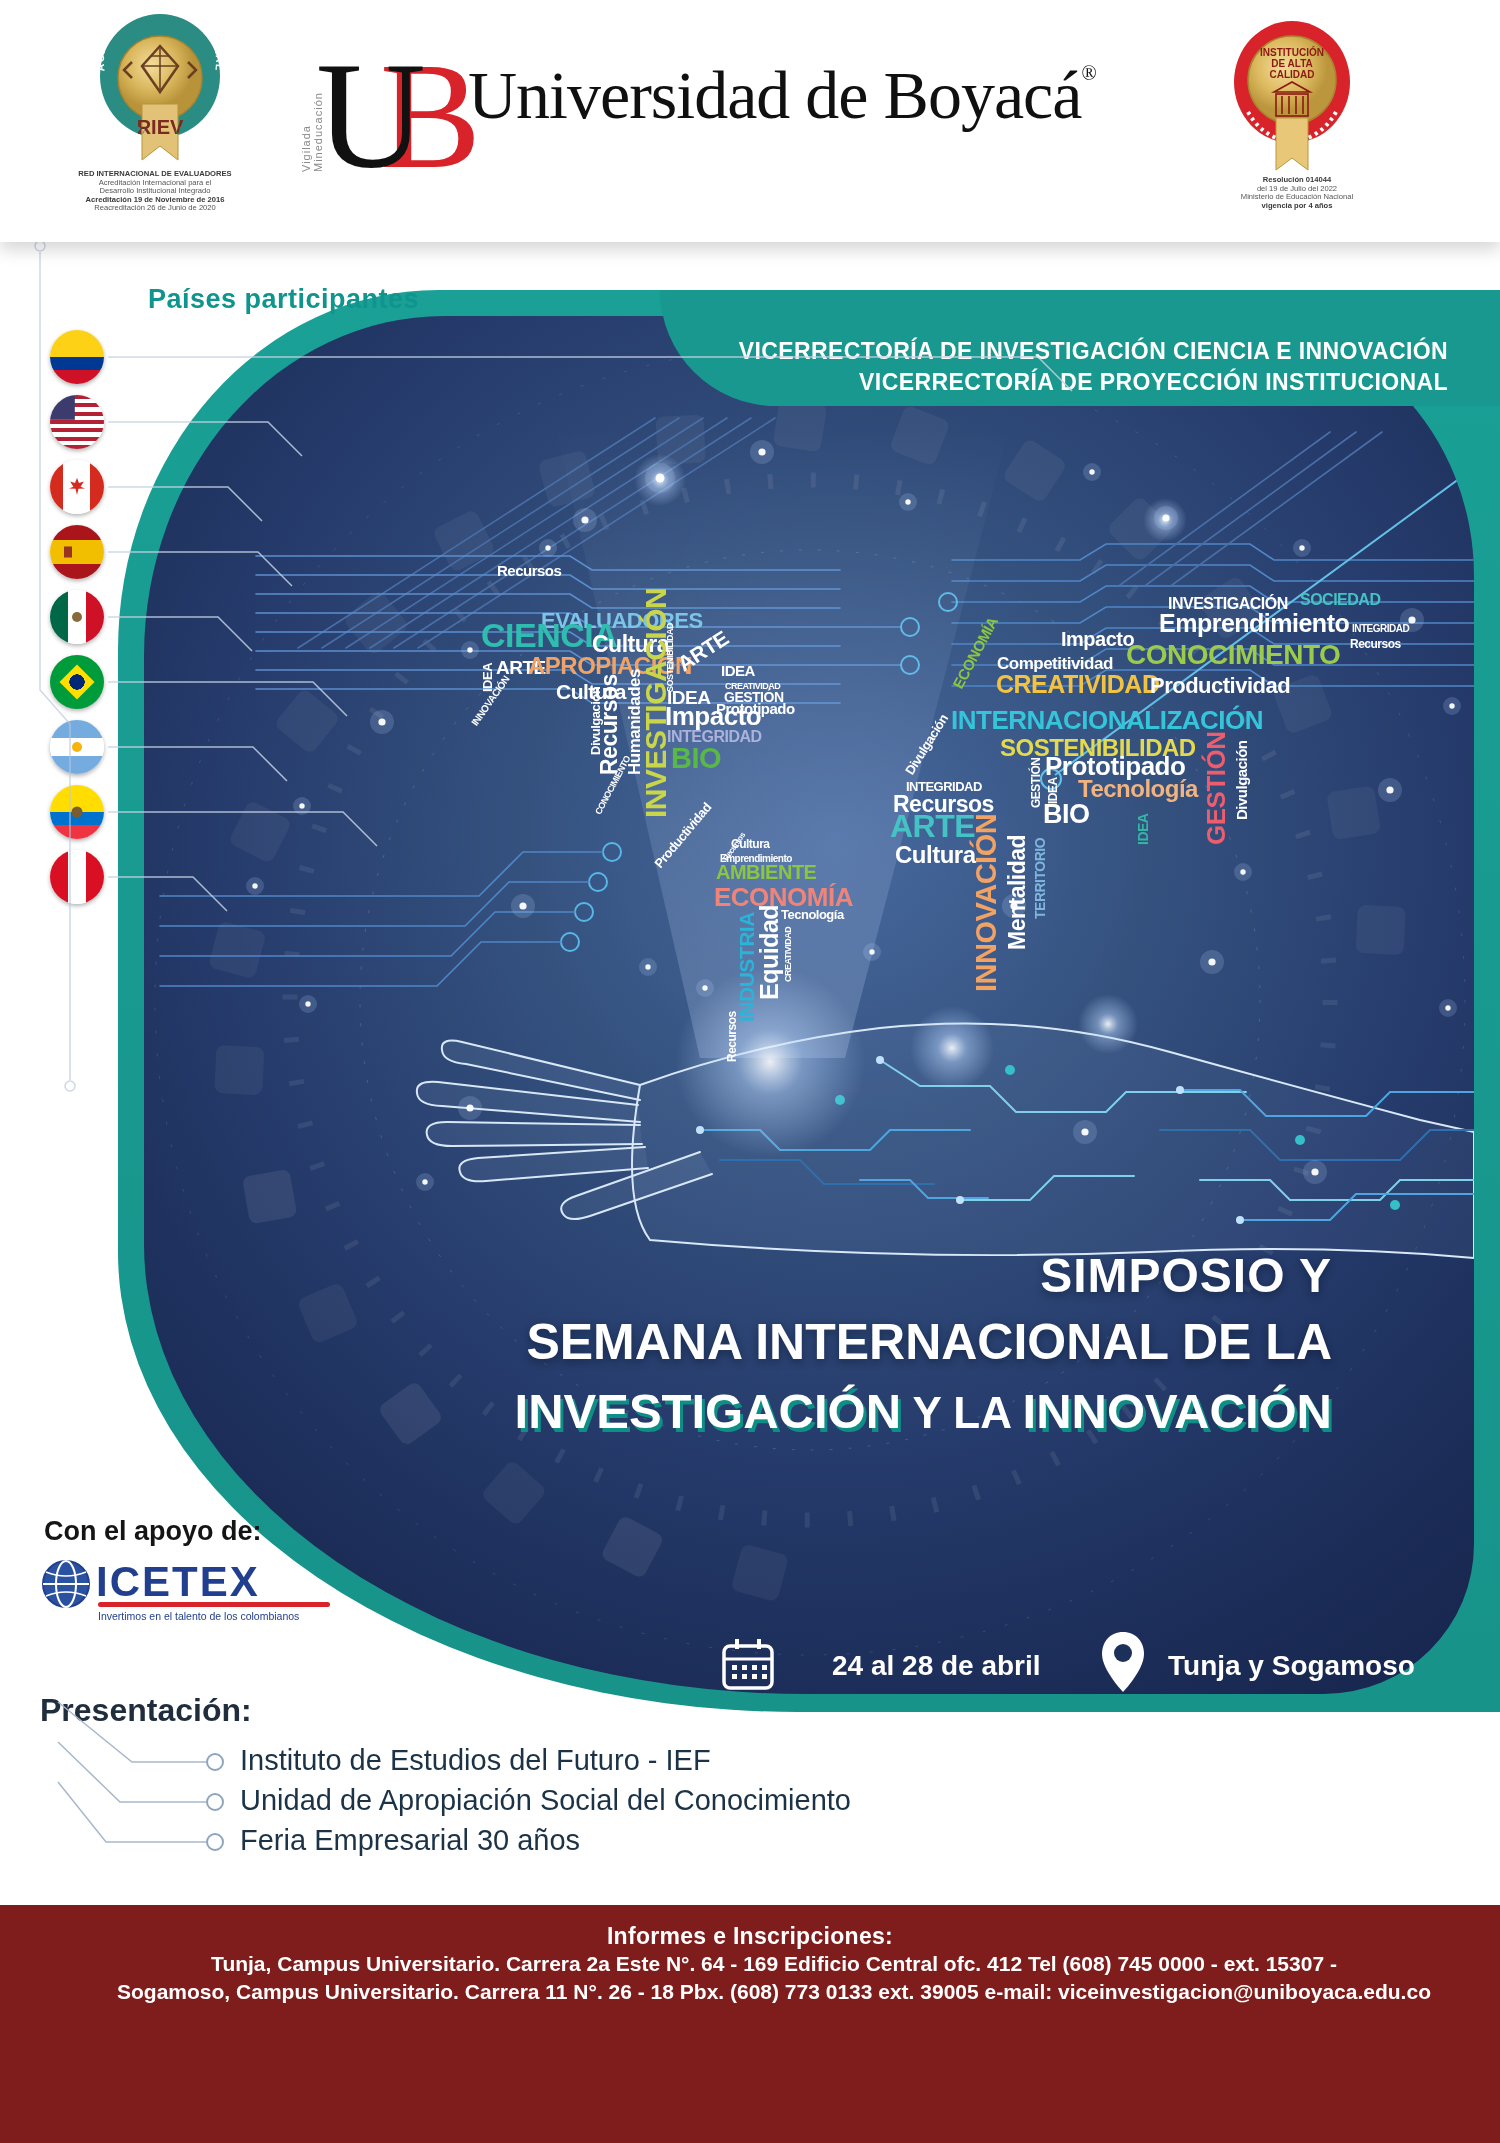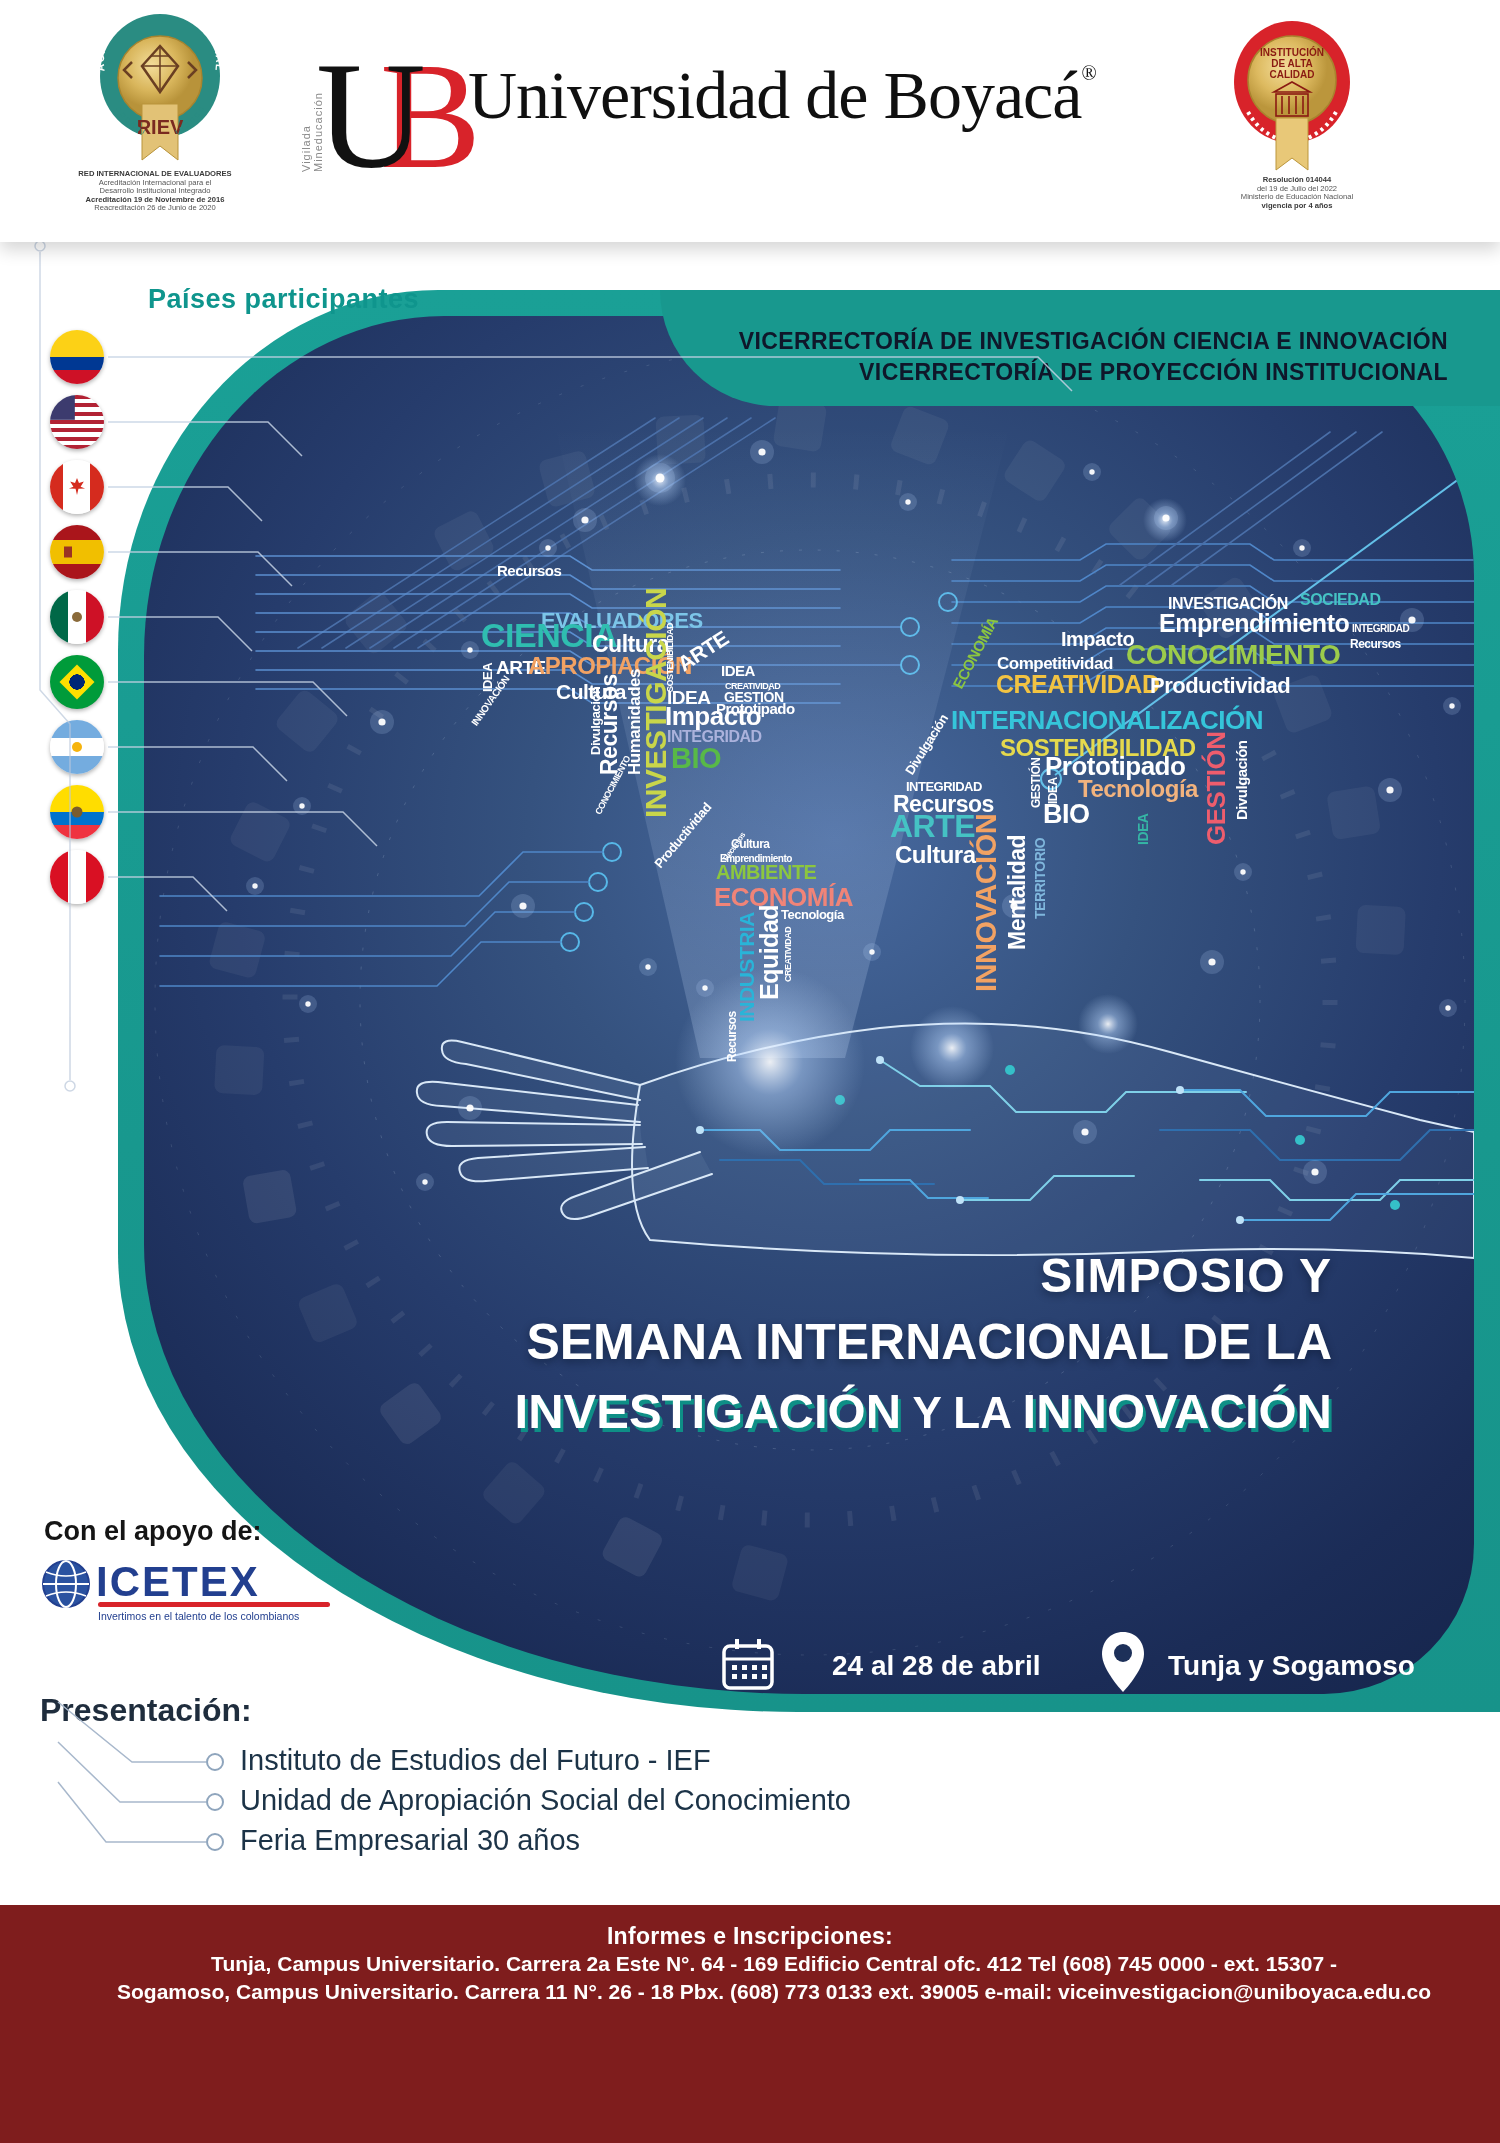--- a/index.html
+++ b/index.html
@@ -24,21 +24,21 @@
   .acred-seal{position:absolute;left:1222px;top:14px;}
   
   .teal-blob{position:absolute;left:118px;top:290px;width:1382px;height:1422px;z-index:1;
              background:linear-gradient(180deg,#1aa096 0%,#18988e 60%,#17938a 100%);
              border-radius:320px 0 0 680px / 360px 0 0 460px;}
   .navy{position:absolute;left:144px;top:316px;width:1330px;height:1378px;z-index:2;overflow:hidden;
         border-radius:300px 250px 150px 660px / 340px 260px 150px 450px;
         background:radial-gradient(circle at 52% 38%, #47699f 0%, #35527f 28%, #263c6c 55%, #1b2c57 80%, #15244a 100%);}
   .navy svg{position:absolute;left:0;top:0;}
   .banner{position:absolute;left:660px;top:290px;width:840px;height:116px;background:#18988e;z-index:4;
-          border-radius:0 0 0 150px;color:#0f172a;text-align:right;padding:36px 52px 0 0;box-sizing:border-box;
+          border-radius:0 0 0 150px;color:#ffffff;text-align:right;padding:46px 52px 0 0;box-sizing:border-box;
           font-weight:bold;font-size:23px;line-height:31px;letter-spacing:.4px;}
   
   .countries-title{position:absolute;left:148px;top:284px;z-index:6;color:#0f958d;
                    font-size:27px;font-weight:bold;letter-spacing:.5px;}
   .flags{position:absolute;left:50px;top:330px;z-index:6;display:flex;flex-direction:column;gap:11px;}
   .flag{width:54px;height:54px;border-radius:50%;box-shadow:0 2px 4px rgba(0,0,0,.3);position:relative;overflow:hidden;}
   .flag::after{content:"";position:absolute;left:50%;top:50%;transform:translate(-50%,-50%);}
   .f-colombia{background:linear-gradient(to bottom,#fcd116 0 50%,#003893 50% 75%,#ce1126 75% 100%);}
   .f-usa{background:linear-gradient(#3c3b6e,#3c3b6e) 0 0/46% 46% no-repeat,
          repeating-linear-gradient(to bottom,#b22234 0 7.7%,#fff 7.7% 15.4%);}

